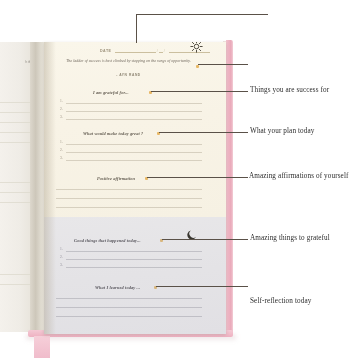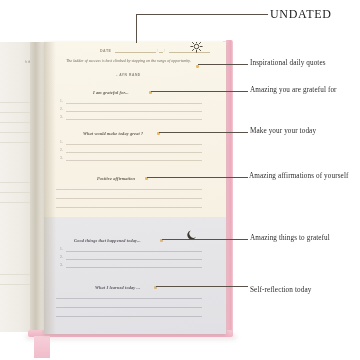--- a/index.html
+++ b/index.html
@@ -276,33 +276,31 @@
       <div class="dot night" style="left:110px;top:243.5px;"></div>
       <div class="rule night" style="left:12px;top:256px;width:146px;"></div>
       <div class="rule night" style="left:12px;top:265px;width:146px;"></div>
       <div class="rule night" style="left:12px;top:274px;width:146px;"></div>
 
     </div>
   </div>
 
   <div class="leader-v" style="left:136px;top:14px;height:29px;"></div>
   <div class="leader" style="left:136px;top:14px;width:132px;"></div>
-  <div class="title-anno" style="left:270px;top:7px;">UNDATED</div>
 
   <div class="leader" style="left:198px;top:64px;width:50px;"></div>
-  <div class="anno" style="left:250px;top:59px;">Inspirational daily quotes</div>
 
   <div class="leader" style="left:151px;top:91px;width:97px;"></div>
-  <div class="anno" style="left:250px;top:86px;">Amazing you are grateful for</div>
+  <div class="anno" style="left:250px;top:86px;">Things you are success for</div>
 
   <div class="leader" style="left:159px;top:132px;width:89px;"></div>
-  <div class="anno" style="left:250px;top:127px;">Make your your today</div>
+  <div class="anno" style="left:250px;top:127px;">What your plan today</div>
 
   <div class="leader" style="left:147px;top:177px;width:101px;"></div>
   <div class="anno" style="left:249px;top:172px;">Amazing affirmations of yourself</div>
 
   <div class="leader" style="left:162px;top:239px;width:86px;"></div>
   <div class="anno" style="left:250px;top:234px;">Amazing things to grateful</div>
 
   <div class="leader" style="left:156px;top:286px;width:92px;"></div>
-  <div class="anno" style="left:250px;top:286px;text-align:right;">Self-reflection today</div>
+  <div class="anno" style="left:250px;top:297px;text-align:right;">Self-reflection today</div>
 
 </div>
 
 </body></html>

